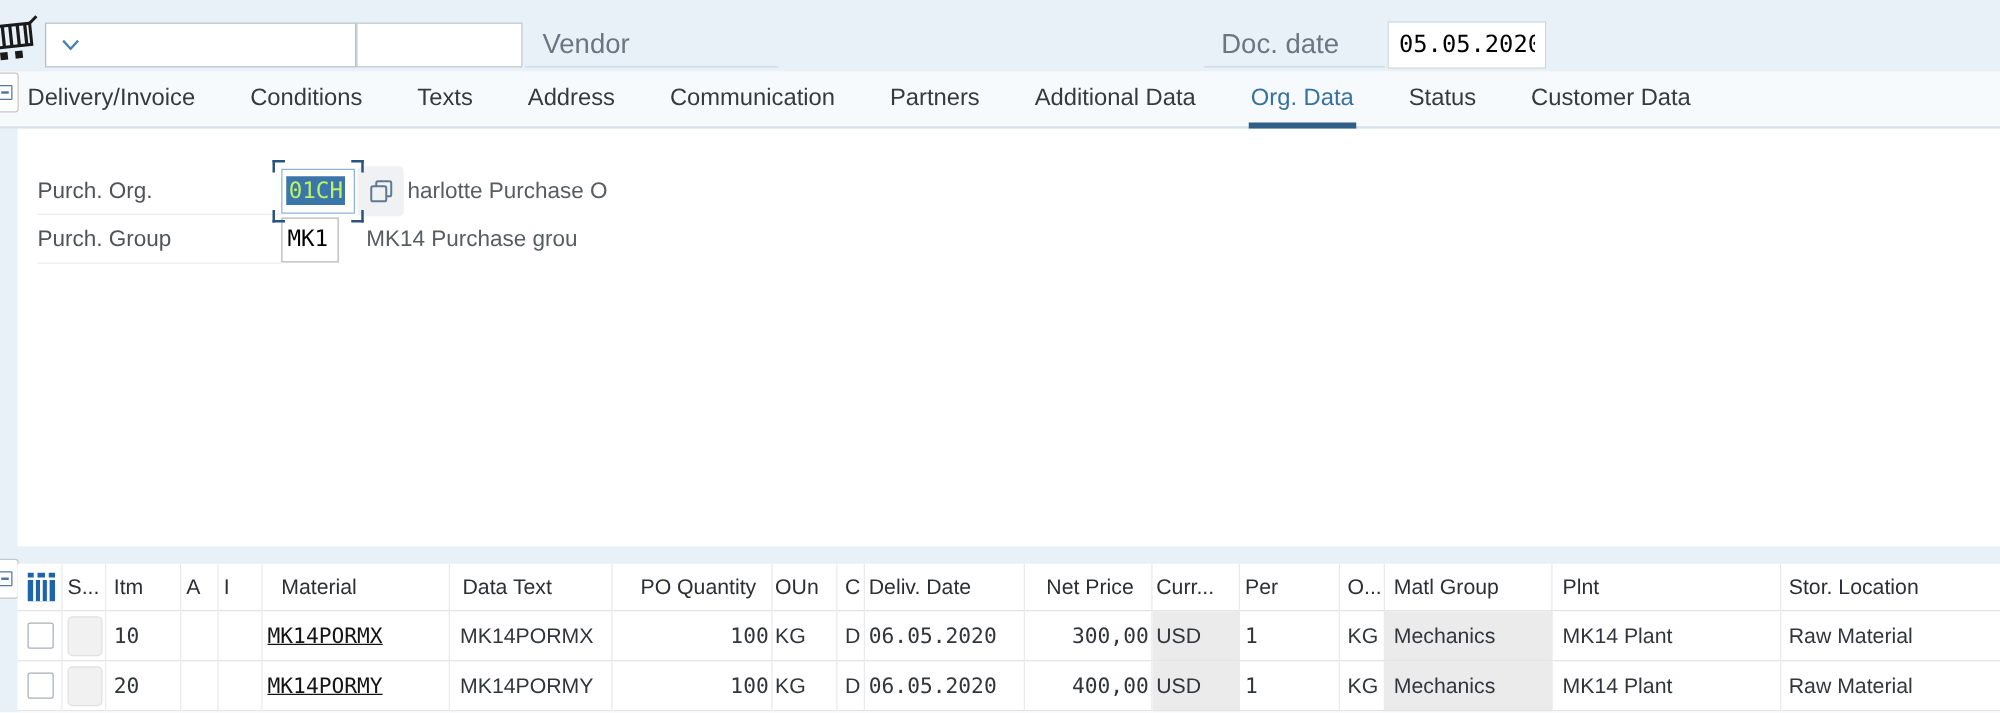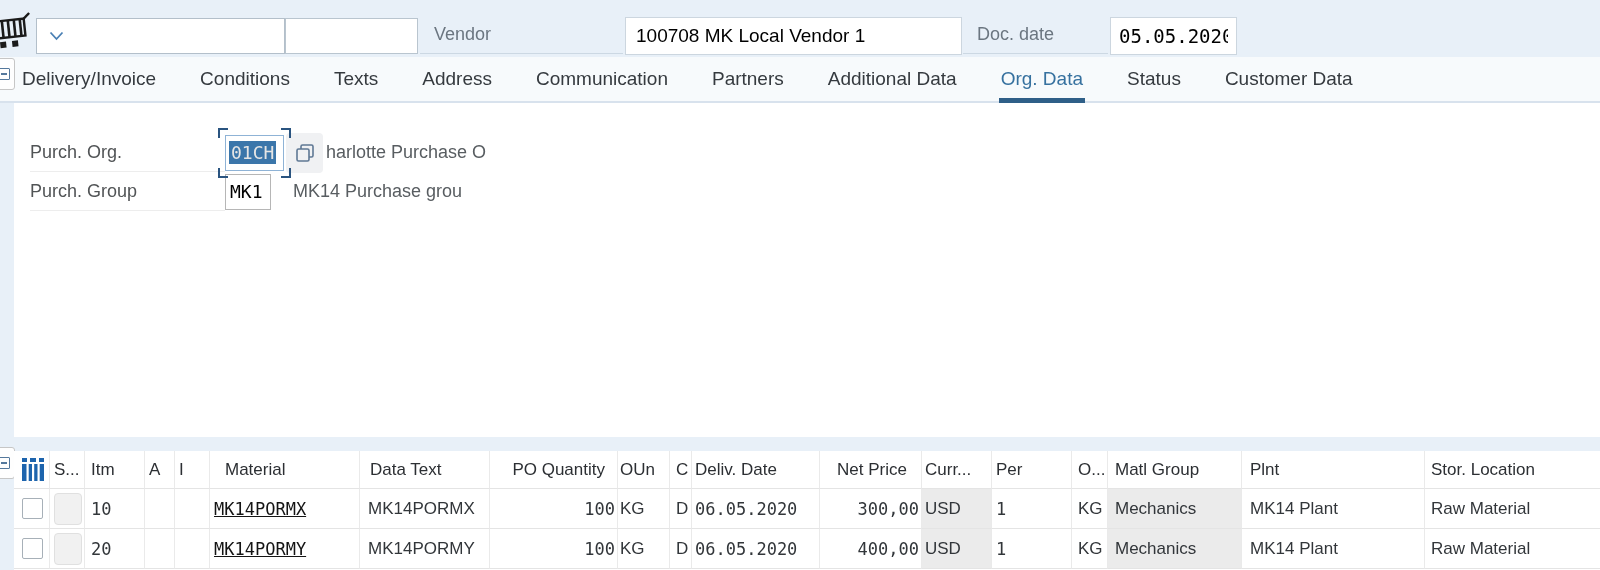--- a/index.html
+++ b/index.html
@@ -18,21 +18,21 @@
     background: #fff; border: 1px solid #b3bfca; display: flex; align-items: center;
     padding: 0 10px 0 12px; font-size: 19px; color: #1f2b37; cursor: default;
   }
   .po-type .dd-label { flex: 1; }
   .po-number {
     position: absolute; left: 285px; top: 18px; width: 133px; height: 36px;
     background: #fff; border: 1px solid #b9c5cf; font-size: 19px; padding: 0 6px;
   }
   .bar-label {
     position: absolute; top: 16px; height: 38px; display: flex; align-items: center;
-    font-size: 18px; color: #6b7680; border-bottom: 1px solid #ccd8e3; padding-left: 14px;
+    font-size: 22px; color: #6b7680; border-bottom: 1px solid #ccd8e3; padding-left: 14px;
   }
   .lbl-vendor { left: 420px; width: 203px; }
   .lbl-docdate { left: 963px; width: 145px; }
   .vendor-input {
     position: absolute; left: 625px; top: 17px; width: 337px; height: 38px;
     background: #fff; border: 1px solid #ccd6df; font-size: 19px; padding: 0 10px;
     font-family: "Liberation Sans", sans-serif; color: #000;
   }
   .date-input {
     position: absolute; left: 1110px; top: 17px; width: 127px; height: 38px;
@@ -81,21 +81,21 @@
     width: 195px; align-self: stretch; display: flex; align-items: center;
     font-size: 18px; color: #515456; border-bottom: 1px solid #ededed;
   }
   .fvalue {
     height: 36px; background: #fff; display: flex; align-items: center;
     font-size: 18px; color: #000; padding-left: 4px;
   }
   .v-plain { border: 1px solid #b6b6b6; }
   .focus-wrap { position: relative; }
   .v-focused { border: 1px solid #8fb3d6; width: 59px; padding-left: 3px; }
-  .sel-text { background: #3b76aa; color: #e5e5e5; padding: 1px 2px; }
+  .sel-text { background: #3b76aa; color: #bef264; padding: 1px 2px; }
   .corner { position: absolute; width: 10px; height: 10px; border: 0 solid #2a5480; }
   .corner.tl { left: -7px; top: -7px;  border-left-width: 2px; border-top-width: 2px; }
   .corner.tr { right: -7px; top: -7px; border-right-width: 2px; border-top-width: 2px; }
   .corner.bl { left: -7px; bottom: -7px; border-left-width: 2px; border-bottom-width: 2px; }
   .corner.br { right: -7px; bottom: -7px; border-right-width: 2px; border-bottom-width: 2px; }
   .copy-chip {
     width: 37px; height: 40px; margin-left: 2px; background: #f0f1f3; border-radius: 4px;
     display: flex; align-items: center; justify-content: center; cursor: pointer;
   }
   .fdesc { font-size: 18px; color: #585d61; white-space: nowrap; }
@@ -164,21 +164,20 @@
     </svg>
 
     <div class="po-type">
       <svg width="15" height="10" viewBox="0 0 15 10">
         <polyline points="1.5,1.5 7.5,8 13.5,1.5" fill="none" stroke="#4a80b4" stroke-width="1.8"></polyline>
       </svg>
     </div>
     <input class="po-number" value="" style="">
 
     <div class="bar-label lbl-vendor">Vendor</div>
-    <input class="vendor-input" value="100708 MK Local Vendor 1" style="">
 
     <div class="bar-label lbl-docdate">Doc. date</div>
     <input class="date-input" value="05.05.2020" style="">
   </div>
 
   <div class="tabstrip">
     <div class="tab">Delivery/Invoice</div>
     <div class="tab">Conditions</div>
     <div class="tab">Texts</div>
     <div class="tab">Address</div>

